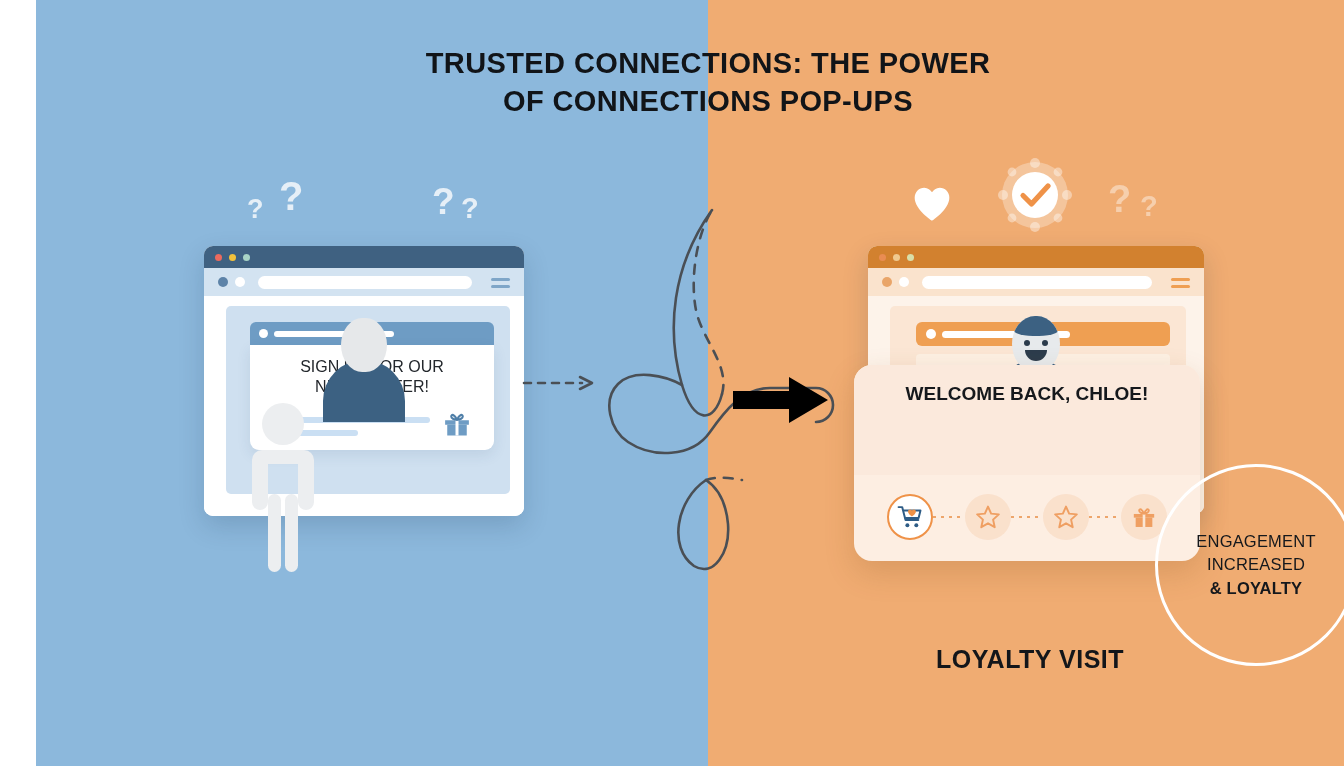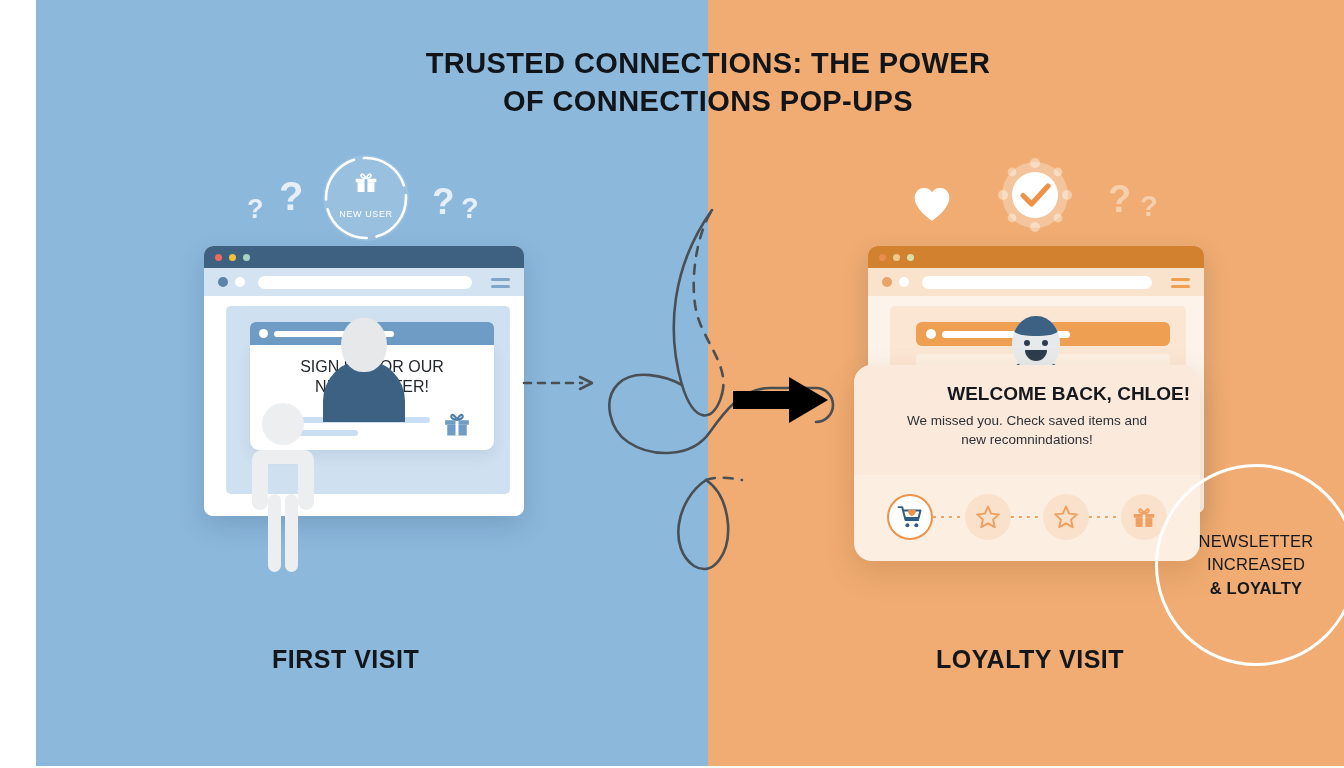--- a/index.html
+++ b/index.html
@@ -122,21 +122,21 @@
            width:22px; height:11px; background:#2c3c4c; border-radius:0 0 14px 14px; }
   .rw-avatar-body { position:absolute; left:50%; transform:translateX(-50%);
                     top:14px; width:86px; height:64px;
                     border-radius:44px 44px 0 0; background:#3c6182; z-index:2; }
 
   
   .popup { position:absolute; left:818px; top:365px; width:346px; height:196px;
            background:#fdeee2; border-radius:18px;
            box-shadow:0 12px 30px rgba(130,80,30,.20); z-index:28; overflow:hidden; }
   .popup-head { position:absolute; left:0; right:0; top:0; height:110px; background:#fbe9dc; }
-  .popup-title { position:absolute; left:10px; right:10px; top:18px; text-align:right;
+  .popup-title { position:absolute; left:10px; right:10px; top:18px; text-align:center;
                  font-size:19px; font-weight:bold; color:#15181c; }
   .popup-sub { position:absolute; left:18px; right:18px; top:46px; text-align:center;
                font-size:13.5px; color:#2b3036; line-height:1.42; }
   .popup-icons { position:absolute; left:0; right:0; top:120px; height:64px;
                  display:flex; align-items:center; justify-content:center; gap:0; }
   .ic { width:46px; height:46px; border-radius:50%; display:flex;
         align-items:center; justify-content:center; flex:0 0 auto; }
   .ic.faded { background:rgba(240,160,95,.17); }
   .ic.active { background:#ffffff; border:2.5px solid #ef9248; }
   .ic.plain { background:rgba(240,160,95,.17); }
@@ -177,36 +177,20 @@
   <div class="title">
     <span>TRUSTED CONNECTIONS: THE POWER</span>
     <span class="l2">OF CONNECTIONS POP-UPS</span>
   </div>
 
   <div class="qm l" style="left:211px; top:196px; font-size:27px;">?</div>
   <div class="qm l" style="left:243px; top:176px; font-size:40px;">?</div>
   <div class="qm l" style="left:396px; top:183px; font-size:37px;">?</div>
   <div class="qm l" style="left:425px; top:194px; font-size:29px;">?</div>
 
-  <div class="badge-new">
-    <div class="bg"></div>
-    <svg width="86" height="86" style="position:absolute;left:0;top:0;">
-      <circle cx="43" cy="43" r="40" fill="none" stroke="#ffffff" stroke-width="2.6" stroke-dasharray="52 10" stroke-linecap="round"></circle>
-    </svg>
-    <div class="giftwrap">
-      <svg width="26" height="26" viewBox="0 0 24 24">
-        <rect x="2.5" y="9" width="19" height="3.2" fill="#ffffff"></rect>
-        <rect x="4.2" y="12.2" width="15.6" height="9" fill="#ffffff"></rect>
-        <rect x="10.7" y="9" width="2.6" height="12.2" fill="#8cb8dc"></rect>
-        <path d="M12 8.6 C9.6 8.6 7.4 7.4 7.4 5.9 C7.4 4.9 8.2 4.4 9 4.8 C10.3 5.4 11.3 7 12 8.6" fill="none" stroke="#ffffff" stroke-width="1.6" stroke-linecap="round"></path>
-        <path d="M12 8.6 C14.4 8.6 16.6 7.4 16.6 5.9 C16.6 4.9 15.8 4.4 15 4.8 C13.7 5.4 12.7 7 12 8.6" fill="none" stroke="#ffffff" stroke-width="1.6" stroke-linecap="round"></path>
-      </svg>
-    </div>
-    <div class="lbl">NEW USER</div>
-  </div>
 
   <div class="browser" id="winLeft">
     <div class="chrome">
       <div class="dots">
         <span class="dot" style="background:#ec6a5e"></span>
         <span class="dot" style="background:#f3c23c"></span>
         <span class="dot" style="background:#a8d4c6"></span>
       </div>
     </div>
     <div class="toolbar">
@@ -335,24 +319,20 @@
           <span class="eye re"></span>
           <span class="smile"></span>
         </span>
       </div>
     </div>
   </div>
 
   <div class="popup">
     <div class="popup-head"></div>
     <div class="popup-title">WELCOME BACK, CHLOE!</div>
-    <div class="popup-sub">
-      <span>We missed you. Check saved items and</span><br>
-      <span>new recomnindations!</span>
-    </div>
     <div class="popup-icons">
 
       <span class="ic active">
         <svg width="27" height="27" viewBox="0 0 26 26">
           <path d="M1.5 3 H5 L8.2 15.5 H20.5" fill="none" stroke="#2e5c86" stroke-width="1.9" stroke-linecap="round" stroke-linejoin="round"></path>
           <path d="M6.6 6.2 H22.6 L20.8 13.4 H8.3" fill="none" stroke="#2e5c86" stroke-width="1.9" stroke-linecap="round" stroke-linejoin="round"></path>
           <circle cx="10" cy="20.4" r="1.9" fill="#2e5c86"></circle>
           <circle cx="18.6" cy="20.4" r="1.9" fill="#2e5c86"></circle>
           <path d="M14.4 12 C14.4 12 10.6 9.6 10.6 7.2 C10.6 6 11.5 5.2 12.5 5.2
                    C13.3 5.2 14.1 5.7 14.4 6.3 C14.7 5.7 15.5 5.2 16.3 5.2
@@ -390,22 +370,21 @@
           <path d="M12 8.8 C14.4 8.8 16.5 7.5 16.5 6.1 C16.5 5.1 15.7 4.6 14.9 5
                    C13.7 5.6 12.7 7.2 12 8.8" fill="none" stroke="#ef9f62" stroke-width="1.7" stroke-linecap="round"></path>
         </svg>
       </span>
 
     </div>
   </div>
 
   <div class="result-circle">
     <span>
-      <b style="font-weight:normal">NEWSLETTER</b><br>
+      <b style="font-weight:normal">ENGAGEMENT</b><br>
       <b style="font-weight:normal">INCREASED</b><br>
       <b style="font-weight:bold">&amp; LOYALTY</b>
     </span>
   </div>
 
-  <div class="caption left">FIRST VISIT</div>
   <div class="caption right">LOYALTY VISIT</div>
 
 </div>
 
 </body></html>

